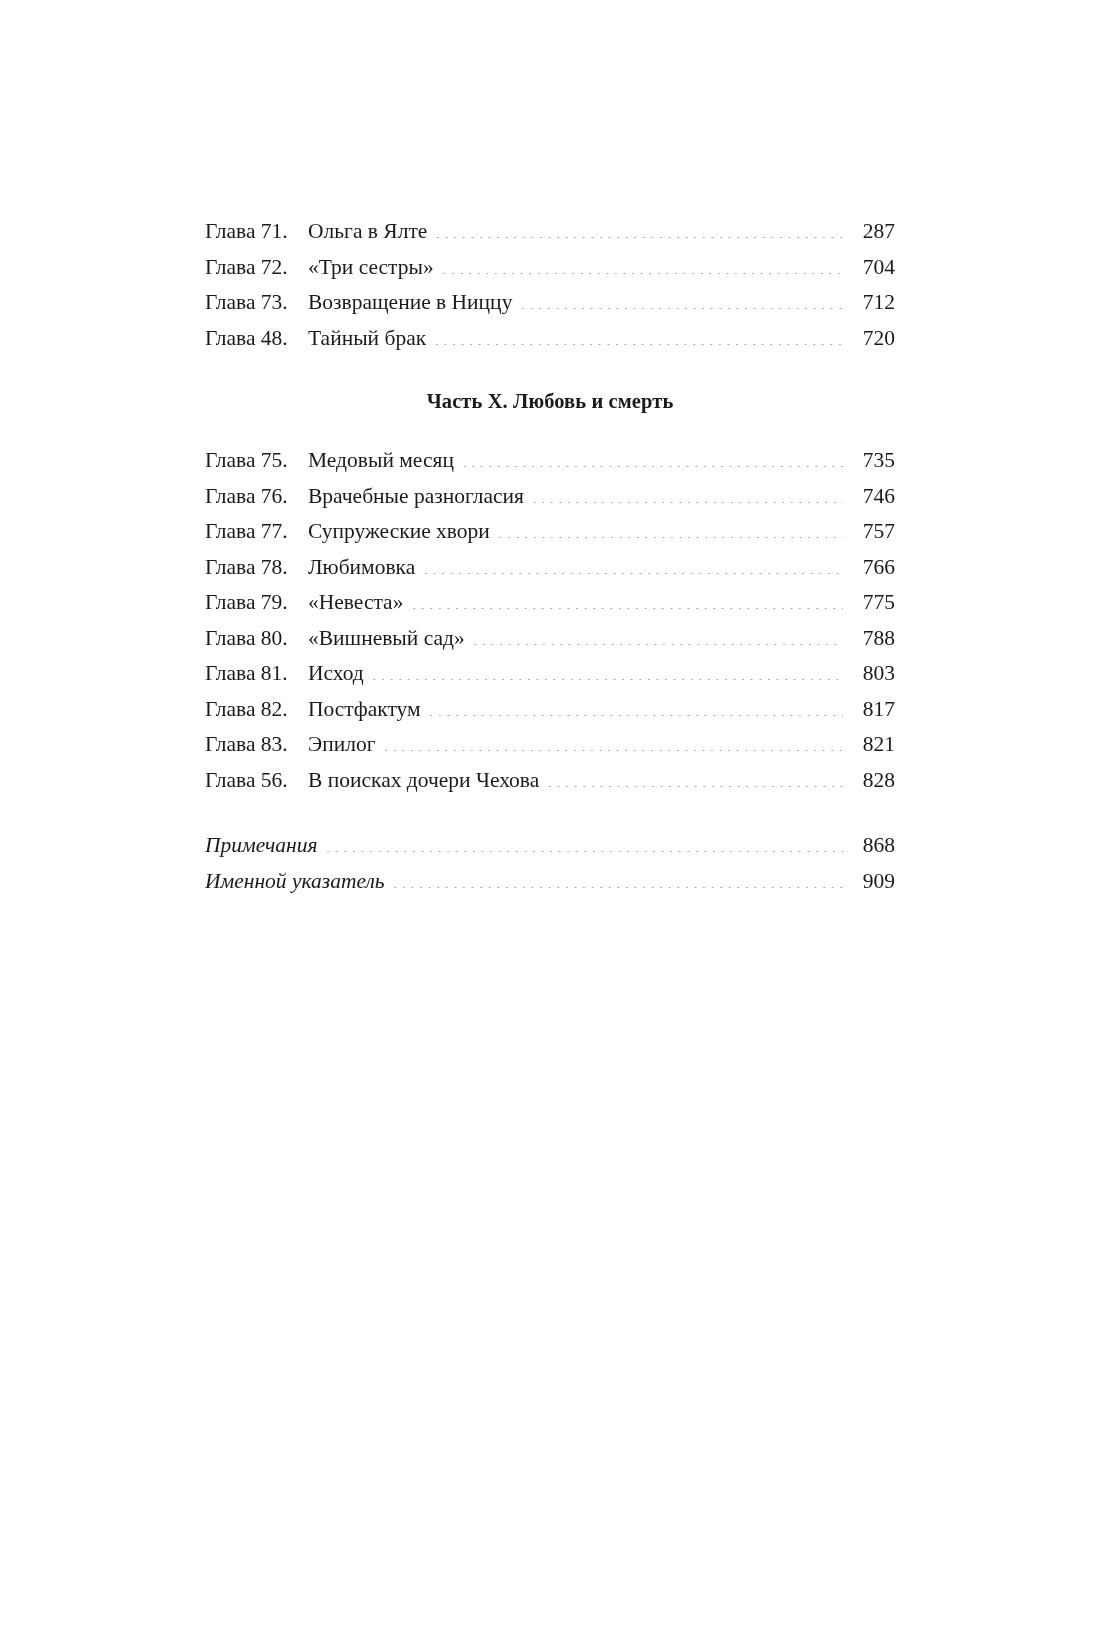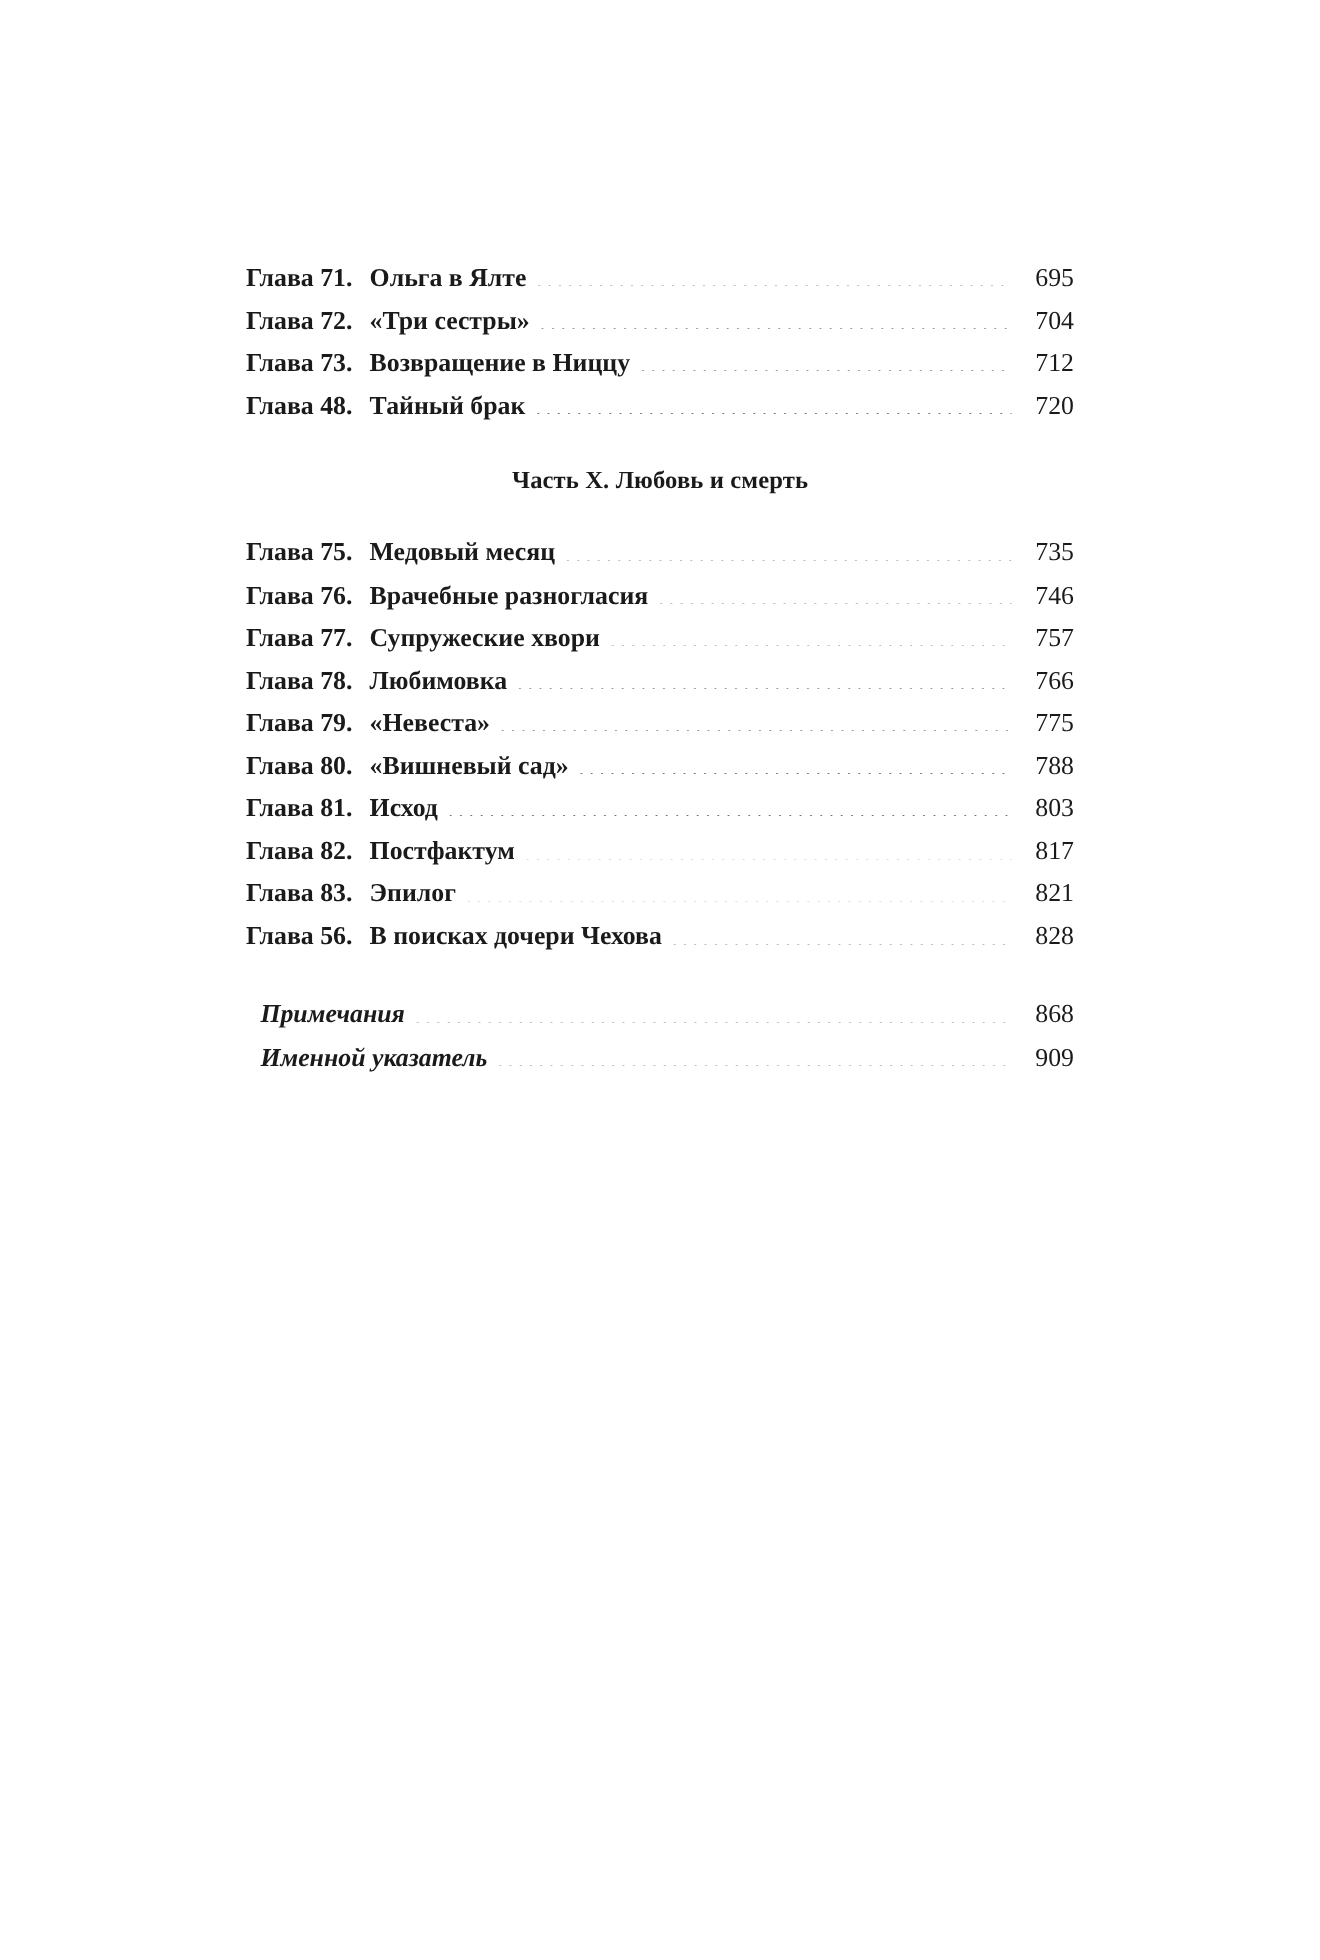--- a/index.html
+++ b/index.html
@@ -38,21 +38,20 @@
     align-items: baseline;
     width: 100%;
     font-size: 21.5px;
     line-height: 35.5px;
     white-space: nowrap;
   }
   .entry .label {
     flex: 0 0 auto;
     display: flex;
     align-items: baseline;
-    font-weight: bold;
   }
   .entry .chap {
     flex: 0 0 auto;
     min-width: 100px;
   }
   .entry .title {
     flex: 0 0 auto;
     padding-left: 3px;
   }
   .entry .leader {
@@ -81,21 +80,20 @@
   .part-heading {
     text-align: center;
     font-size: 20.5px;
     margin-top: 34px;
     margin-bottom: 30px;
     letter-spacing: 0.1px;
     font-weight: bold;
   }
   .gap-before-back {
     margin-top: 30px;
-    margin-left: 12px;
   }
   .entry.back .label .title {
     font-style: italic;
     padding-left: 0;
   }
   .entry.back .label .chap {
     min-width: 0;
   }
 </style>
 </head>
@@ -104,21 +102,21 @@
 <div class="page">
   <div class="toc">
 
     <div class="toc-group">
       <div class="entry">
         <span class="label">
           <span class="chap">Глава 71.</span>
           <span class="title">Ольга в Ялте</span>
         </span>
         <span class="leader"></span>
-        <span class="page-no">695</span>
+        <span class="page-no">287</span>
       </div>
       <div class="entry">
         <span class="label">
           <span class="chap">Глава 72.</span>
           <span class="title">«Три сестры»</span>
         </span>
         <span class="leader"></span>
         <span class="page-no">704</span>
       </div>
       <div class="entry">

